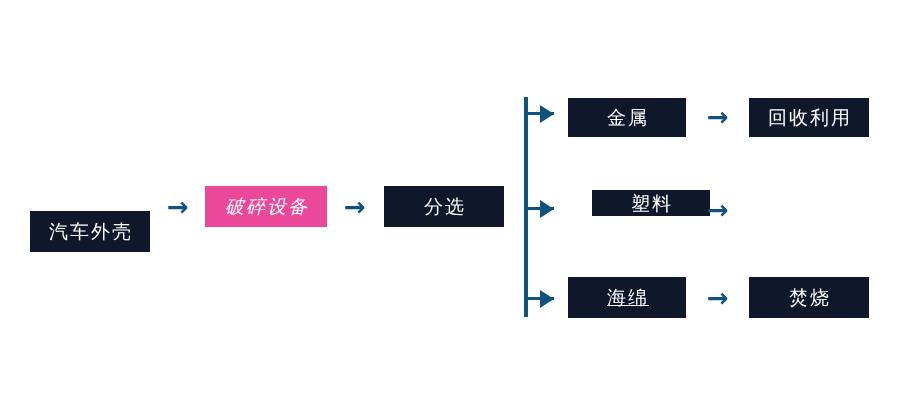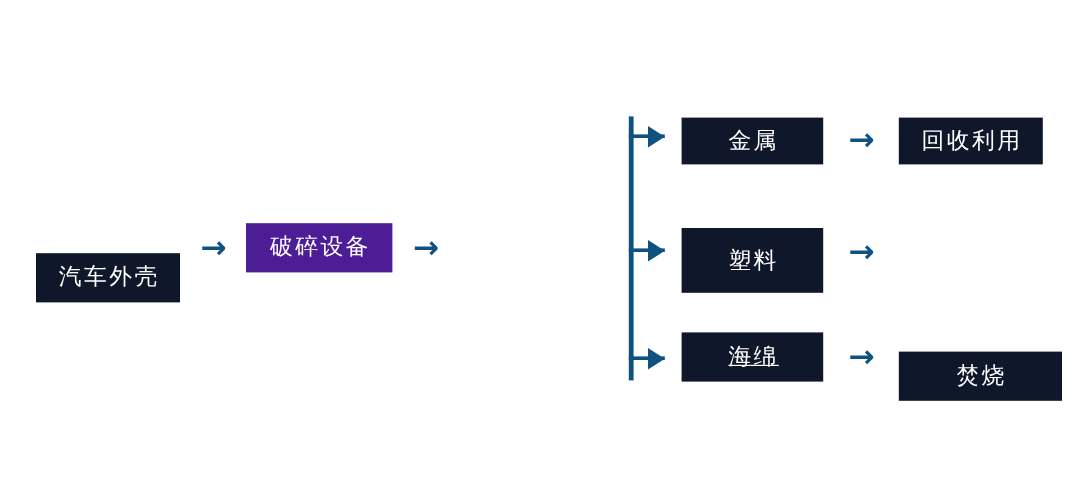--- a/index.html
+++ b/index.html
@@ -25,36 +25,36 @@
     color: #ffffff;
     font-size: 19px;
     letter-spacing: 2px;
     text-indent: 2px;
     line-height: 1;
     white-space: nowrap;
     font-weight: 400;
     box-sizing: border-box;
   }
   .node.blue  { background: #0f172a; }
-  .node.red   { background: #4c1d95; }
+  .node.red   { background: #ec4899; font-style: italic; }
 
   
   .n-shell   { left: 30px;  top: 186px; width: 120px; height: 41px; margin-top: 25px; }
   .n-crusher { left: 205px; top: 186px; width: 122px; height: 41px; }
   .n-sort    { left: 384px; top: 186px; width: 120px; height: 41px; }
 
   
   .n-mid1 { left: 568px; top: 98px;  width: 118px; height: 39px; }
-  .n-mid2 { left: 568px; top: 190px; width: 118px; height: 54px; }
+  .n-mid2 { left: 592px; top: 190px; width: 118px; height: 26px; }
   .n-mid3 { left: 568px; top: 277px; width: 118px; height: 41px; text-decoration: underline; }
 
   
   .n-end1 { left: 749px; top: 98px;  width: 120px; height: 39px; }
   .n-end2 { left: 749px; top: 190px; width: 120px; height: 40px; }
-  .n-end3 { left: 749px; top: 277px; width: 136px; height: 41px; margin-top: 16px; }
+  .n-end3 { left: 749px; top: 277px; width: 120px; height: 41px; }
 
   
   .arrow {
     position: absolute;
     color: #0f5280;
     font-size: 26px;
     line-height: 1;
     display: flex;
     align-items: center;
     justify-content: center;
@@ -106,20 +106,21 @@
 <div id="canvas">
 
   <div class="node blue n-shell">汽车外壳</div>
 
   <div class="arrow a-shell-crusher">→</div>
 
   <div class="node red n-crusher">破碎设备</div>
 
   <div class="arrow a-crusher-sort">→</div>
 
+  <div class="node blue n-sort">分选</div>
 
   <div class="trunk"></div>
 
   <div class="branch b1"></div>
   <div class="branch-head bh1"></div>
 
   <div class="branch b2"></div>
   <div class="branch-head bh2"></div>
 
   <div class="branch b3"></div>

